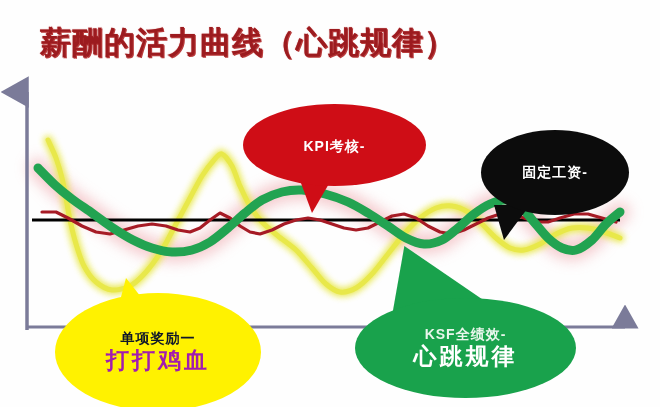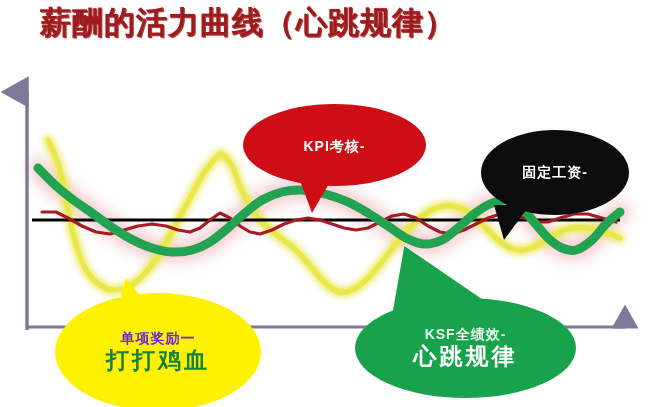--- a/index.html
+++ b/index.html
@@ -13,21 +13,21 @@
     width:660px;
     height:407px;
     background:#fefefe;
     overflow:hidden;
   }
 
   
   #title{
     position:absolute;
     left:40px;
-    top:0;
+    top:20px;
     font-size:31px;
     font-weight:bold;
     letter-spacing:1px;
     color:#9c1b1f;
     text-shadow:0 0 1px #c24a4a, 1px 1px 0 #b93b3b;
     white-space:nowrap;
     line-height:46px;
   }
 
   
@@ -87,22 +87,22 @@
   }
   #bubble-ksf .l1{ color:#e9f6ec; }
 
   #bubble-bonus{
     left:55px; top:293px;
     width:206px; height:118px;
     background:#fff200;
     color:#9c2b11;
     z-index:7;
   }
-  #bubble-bonus .l1{ color:#6d28d9; }
-  #bubble-bonus .l2{ color:#15803d; }
+  #bubble-bonus .l1{ color:#0f172a; }
+  #bubble-bonus .l2{ color:#a21caf; }
 
   
   .tail{ position:absolute; width:0; height:0; }
 
   #tail-kpi{
     left:298px; top:175px;
     border-left:14px solid transparent;
     border-right:22px solid transparent;
     border-top:38px solid #cf0d16;
     z-index:5;

